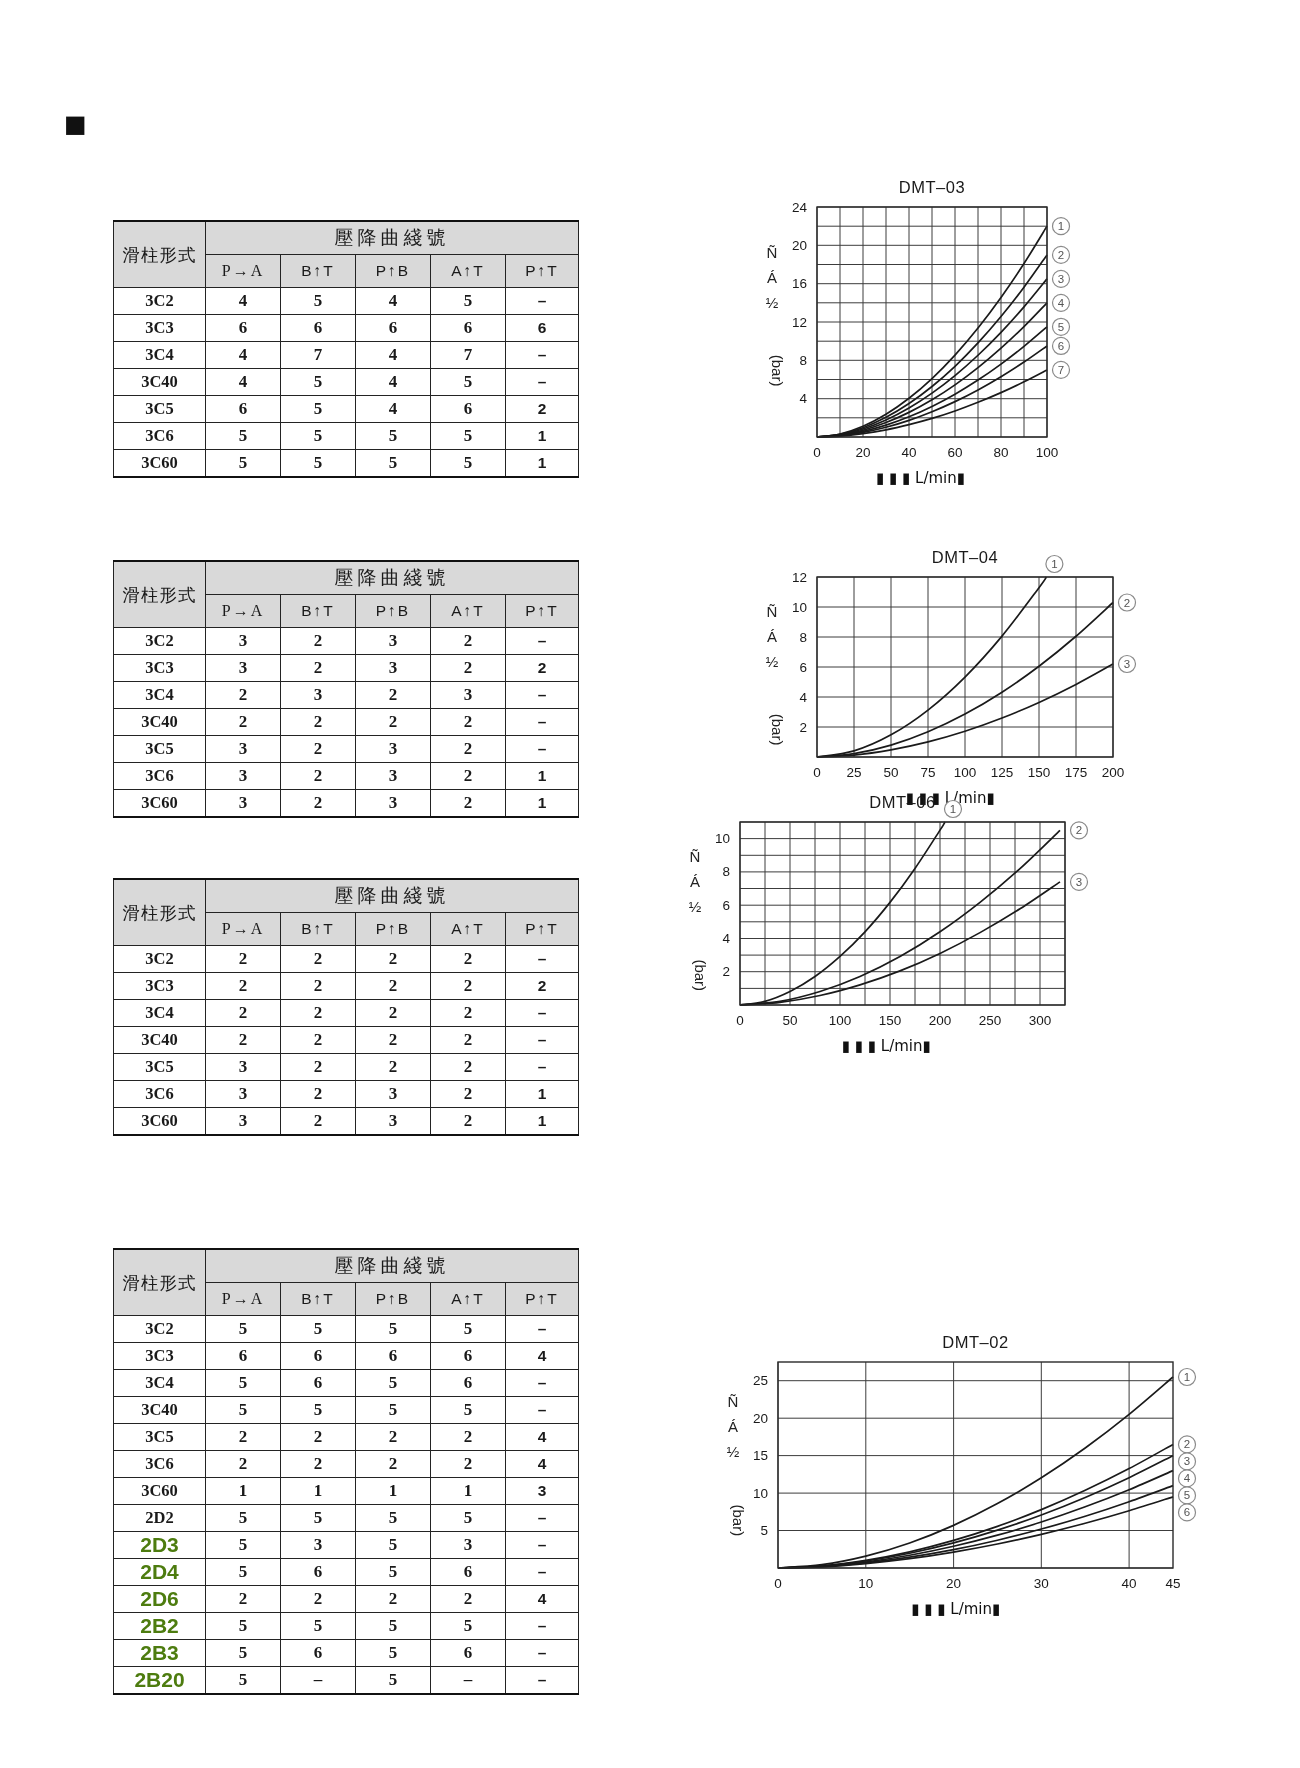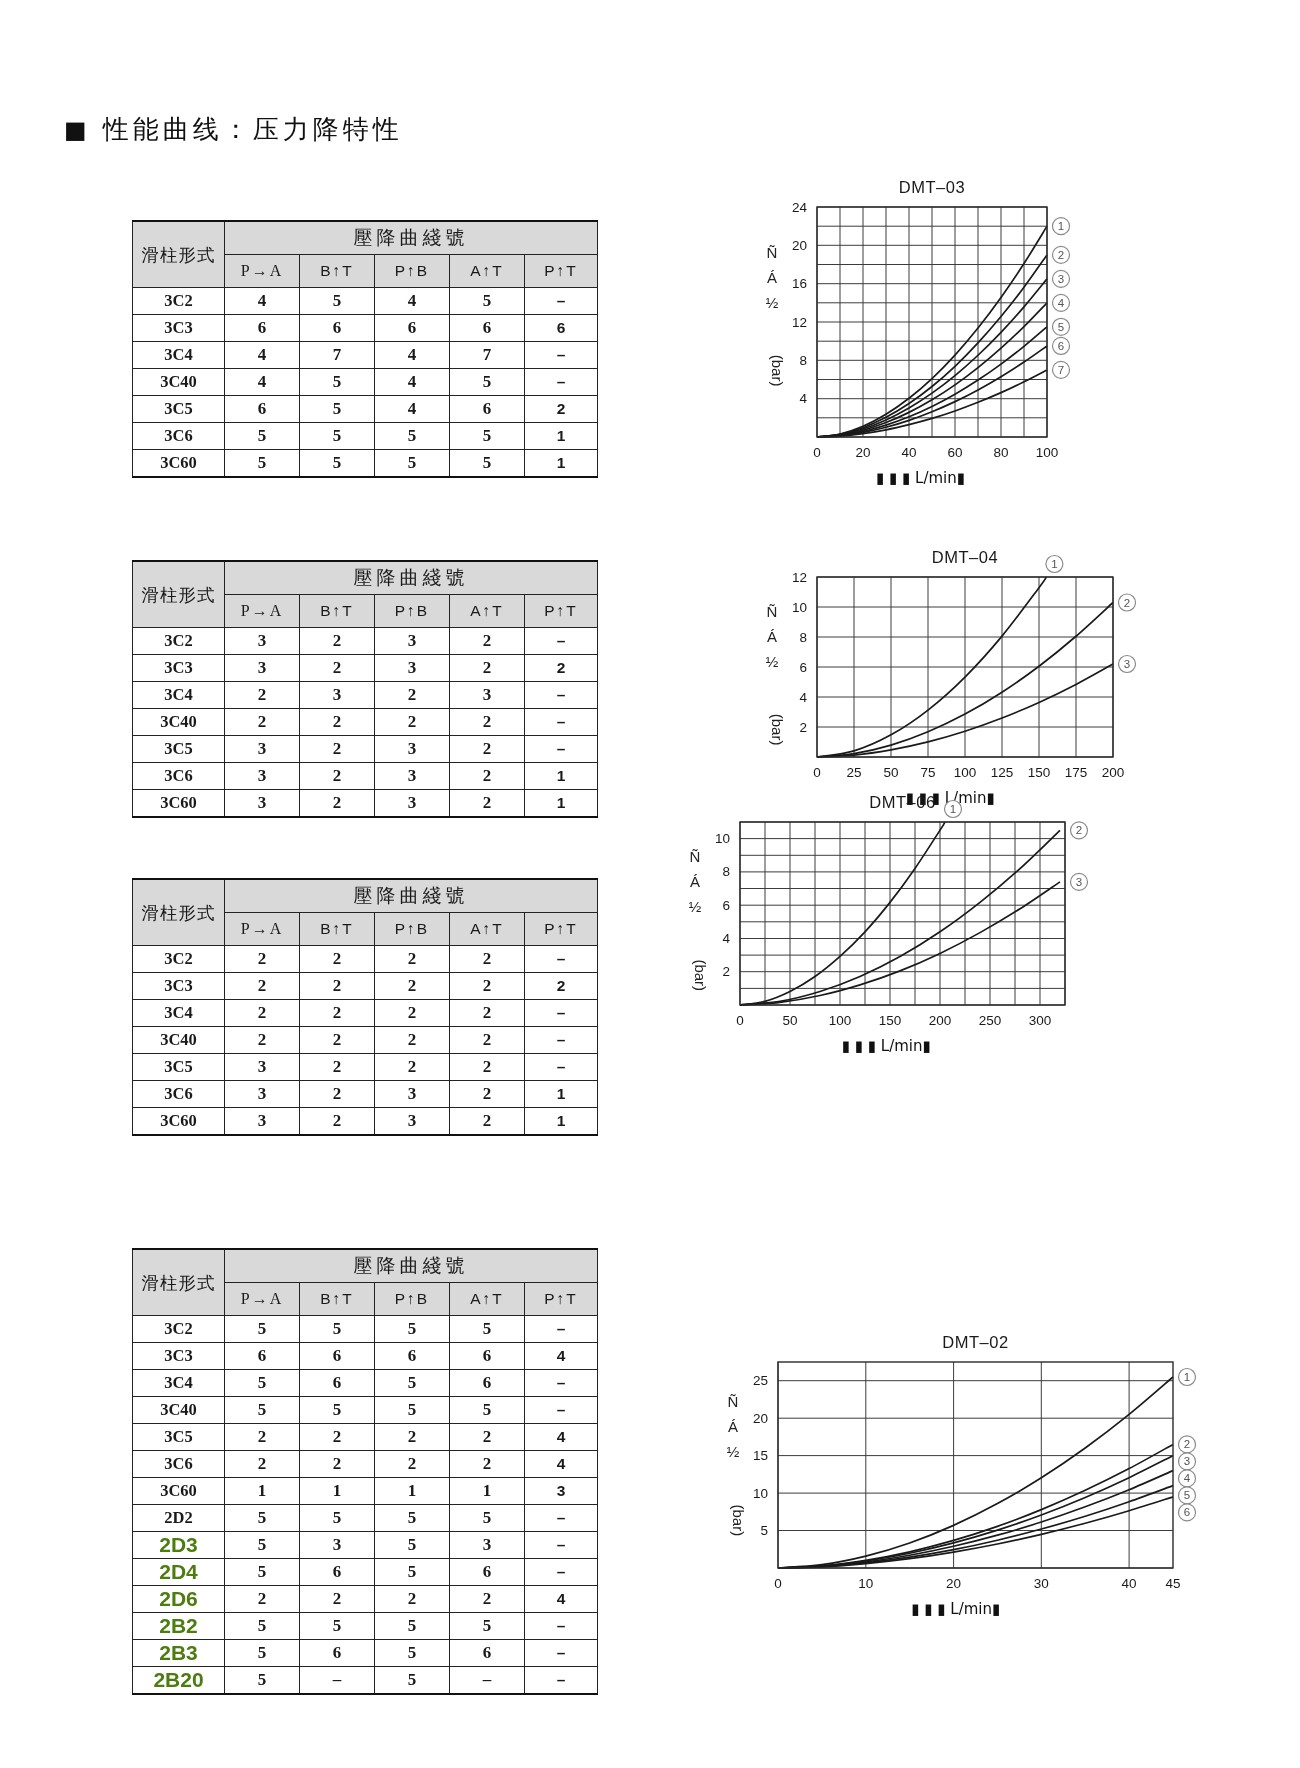--- a/index.html
+++ b/index.html
@@ -4,21 +4,21 @@
 <style>
   html,body{margin:0;padding:0;background:#e8e8e8;}
   #canvas{position:relative;width:1300px;height:1768px;background:#ffffff;margin:0 auto;
           font-family:"Liberation Sans",sans-serif;overflow:hidden;}
   
   .heading{position:absolute;left:64px;top:112px;display:flex;align-items:center;gap:16px;}
   .heading .marker{font-size:24px;line-height:1;color:#111;font-family:"DejaVu Sans",sans-serif;}
   .heading .txt{font-size:26px;color:#111;letter-spacing:4px;font-family:"Liberation Serif",serif;}
   
   table.tbl{position:absolute;border-collapse:collapse;table-layout:fixed;width:465px;
-            font-family:"Liberation Serif",serif;background:#fff;margin-left:19px;}
+            font-family:"Liberation Serif",serif;background:#fff;}
   table.tbl{border:1px solid #111;border-top:2.5px solid #111;border-bottom:2.5px solid #111;}
   table.tbl th,table.tbl td{border:1px solid #232323;text-align:center;vertical-align:middle;
             padding:0;color:#1a1a1a;overflow:hidden;}
   table.tbl thead th{background:#d9d9d9;font-weight:normal;}
   .h-spool{font-size:17.5px;letter-spacing:1px;}
   .h-group{font-size:19px;letter-spacing:4px;height:32px;}
   .h-sub{font-family:"Liberation Sans",sans-serif;font-size:15.5px;letter-spacing:2px;height:32px;color:#222;}
   .h-sub.serif{font-family:"Liberation Serif",serif;font-size:16px;}
   td.rowlabel{font-size:16.5px;}
   td.val{font-size:17px;}
@@ -32,21 +32,20 @@
   .glyph{font-size:15px;fill:#222;}
   .xlab{font-size:15px;fill:#111;font-family:"DejaVu Sans",sans-serif;}
   .slab{font-size:11.5px;fill:#555;}
 </style>
 </head>
 <body>
 
 <div id="canvas">
   <div class="heading">
     <span class="marker">■</span>
-    <span class="txt">性能曲线：压力降特性</span>
   </div>
 
   <table class="tbl" style="left: 113px; top: 220px;">
       <colgroup>
         <col style="width: 92px;">
         <col style="width: 75px;">
         <col style="width: 75px;">
         <col style="width: 75px;">
         <col style="width: 75px;">
         <col style="width: 73px;">

